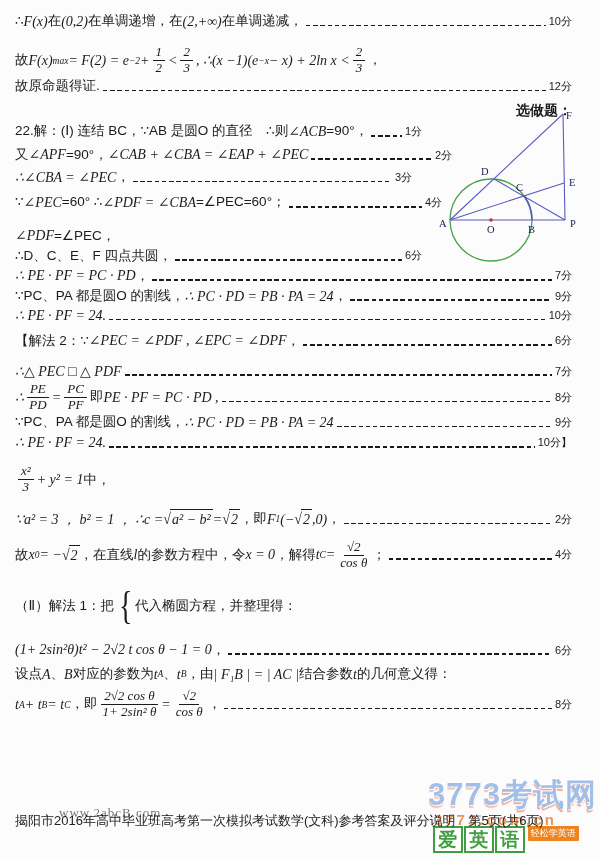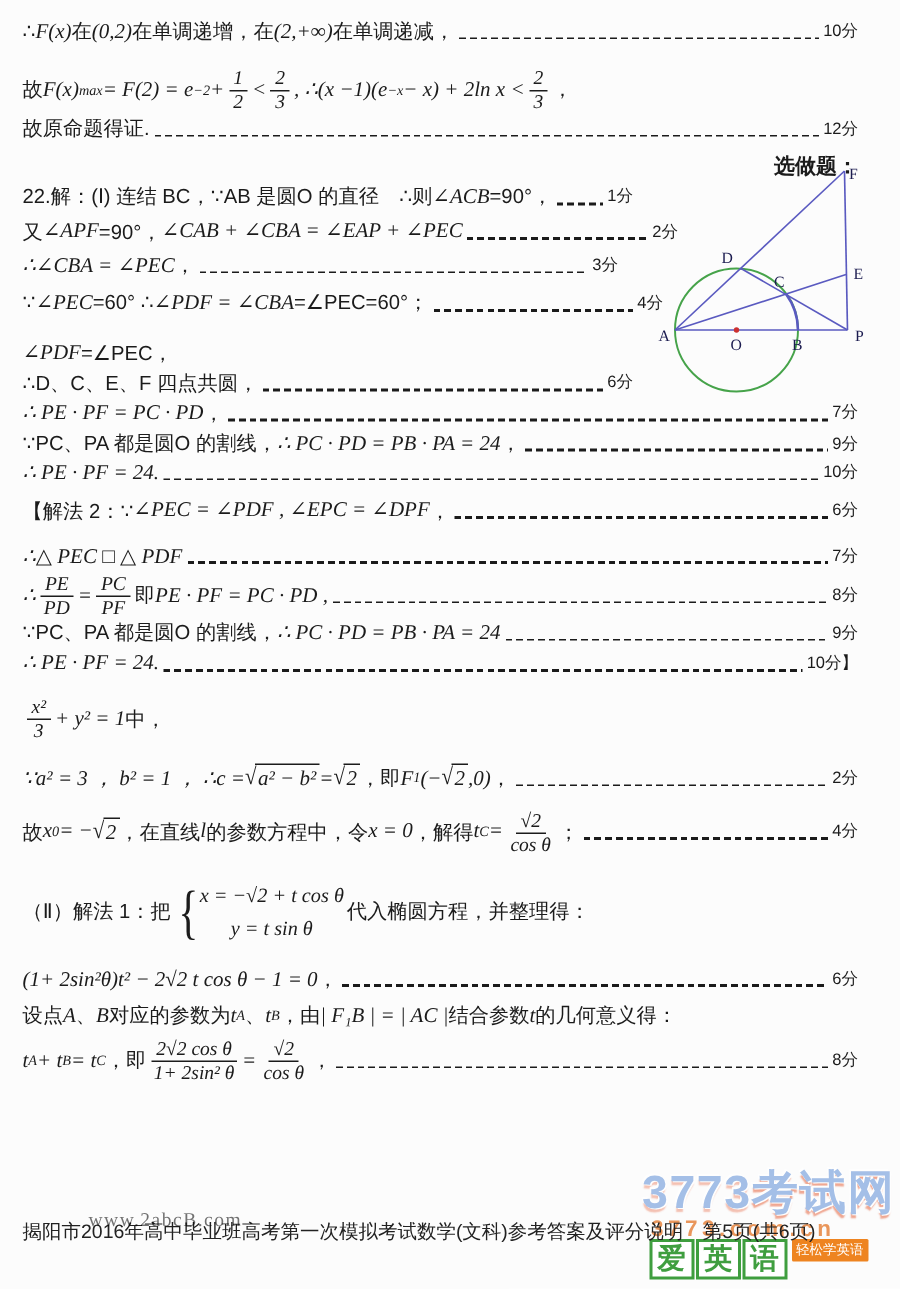--- a/index.html
+++ b/index.html
@@ -244,24 +244,20 @@
           <span class="fd">cos θ</span>
         </span>
         <span class="cn">；</span>
         <span class="lead"></span>
         <span class="score cn">4分</span>
       </div>
       <div class="row" style="margin-top: 16px;">
         <span class="cn">（Ⅱ）解法 1：把</span>
         <span class="cases">
           <span class="brace">{</span>
-          <span class="crs">
-            <span class="cr">x = −√2 + t cos θ</span>
-            <span class="cr">y = t sin θ</span>
-          </span>
         </span>
         <span class="cn">代入椭圆方程，并整理得：</span>
       </div>
       <div class="row" style="margin-top: 14px;">
         <span class="mt">(1+ 2sin²θ)t² − 2√2 t cos θ − 1 = 0</span>
         <span class="cn">，</span>
         <span class="lead"></span>
         <span class="score cn">6分</span>
       </div>
       <div class="row" style="margin-top: 5px;">

